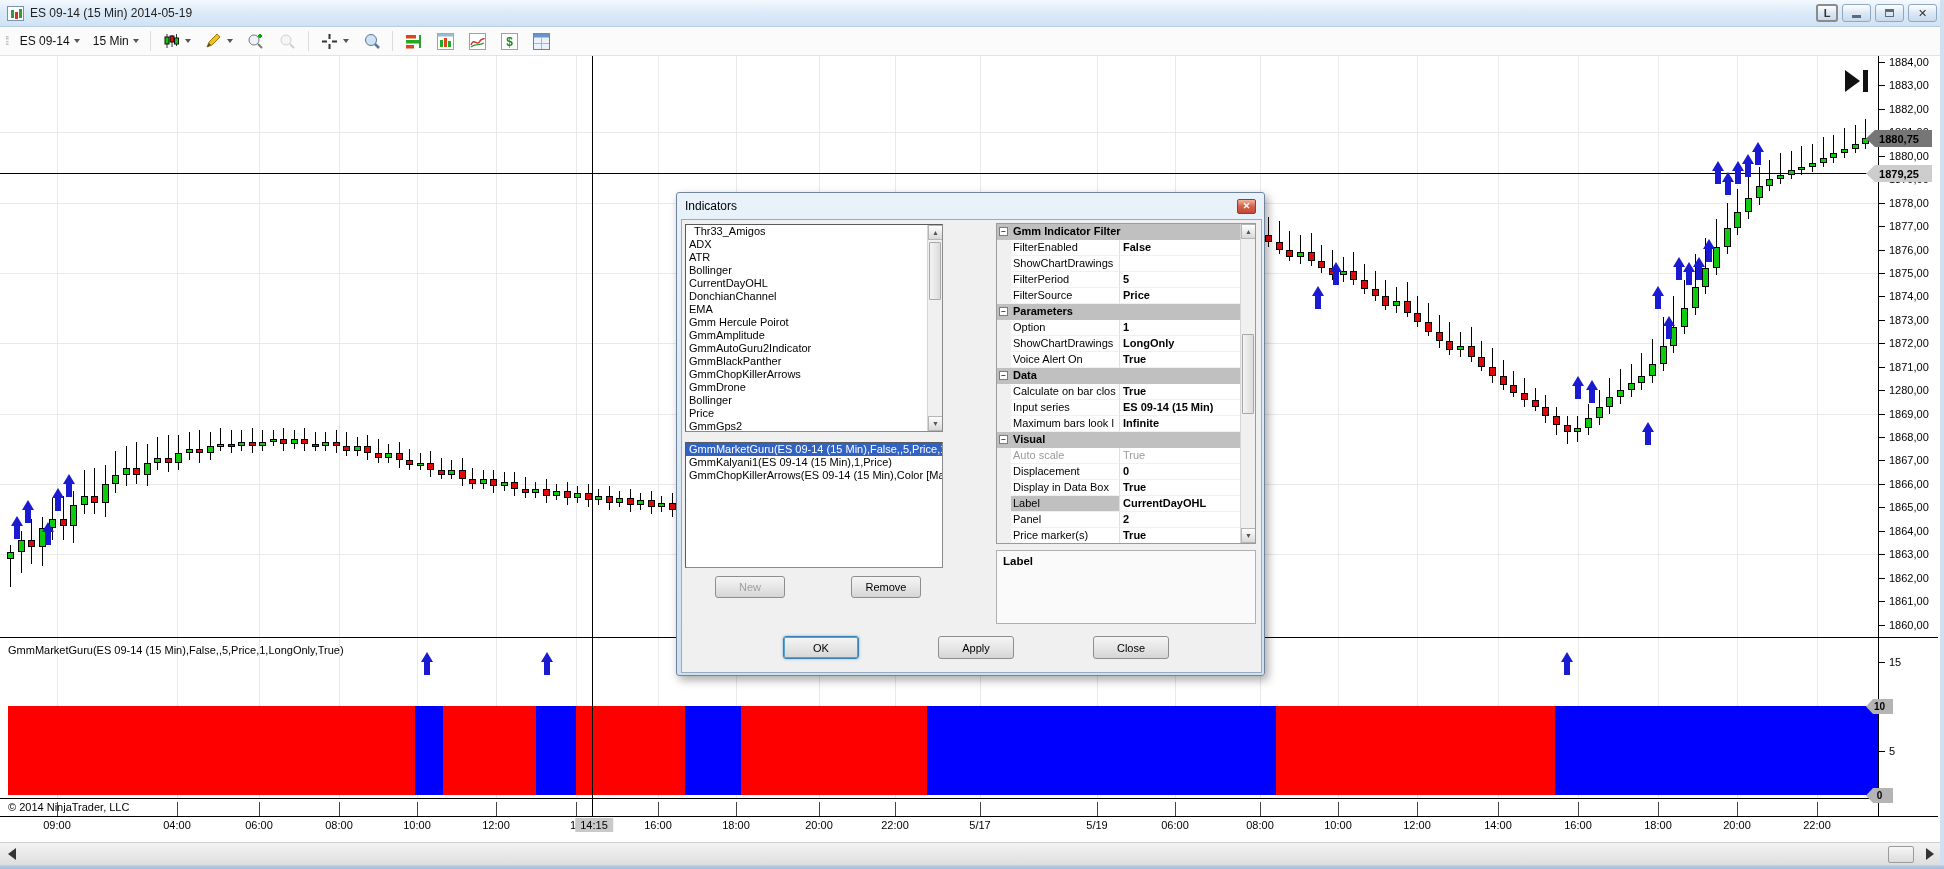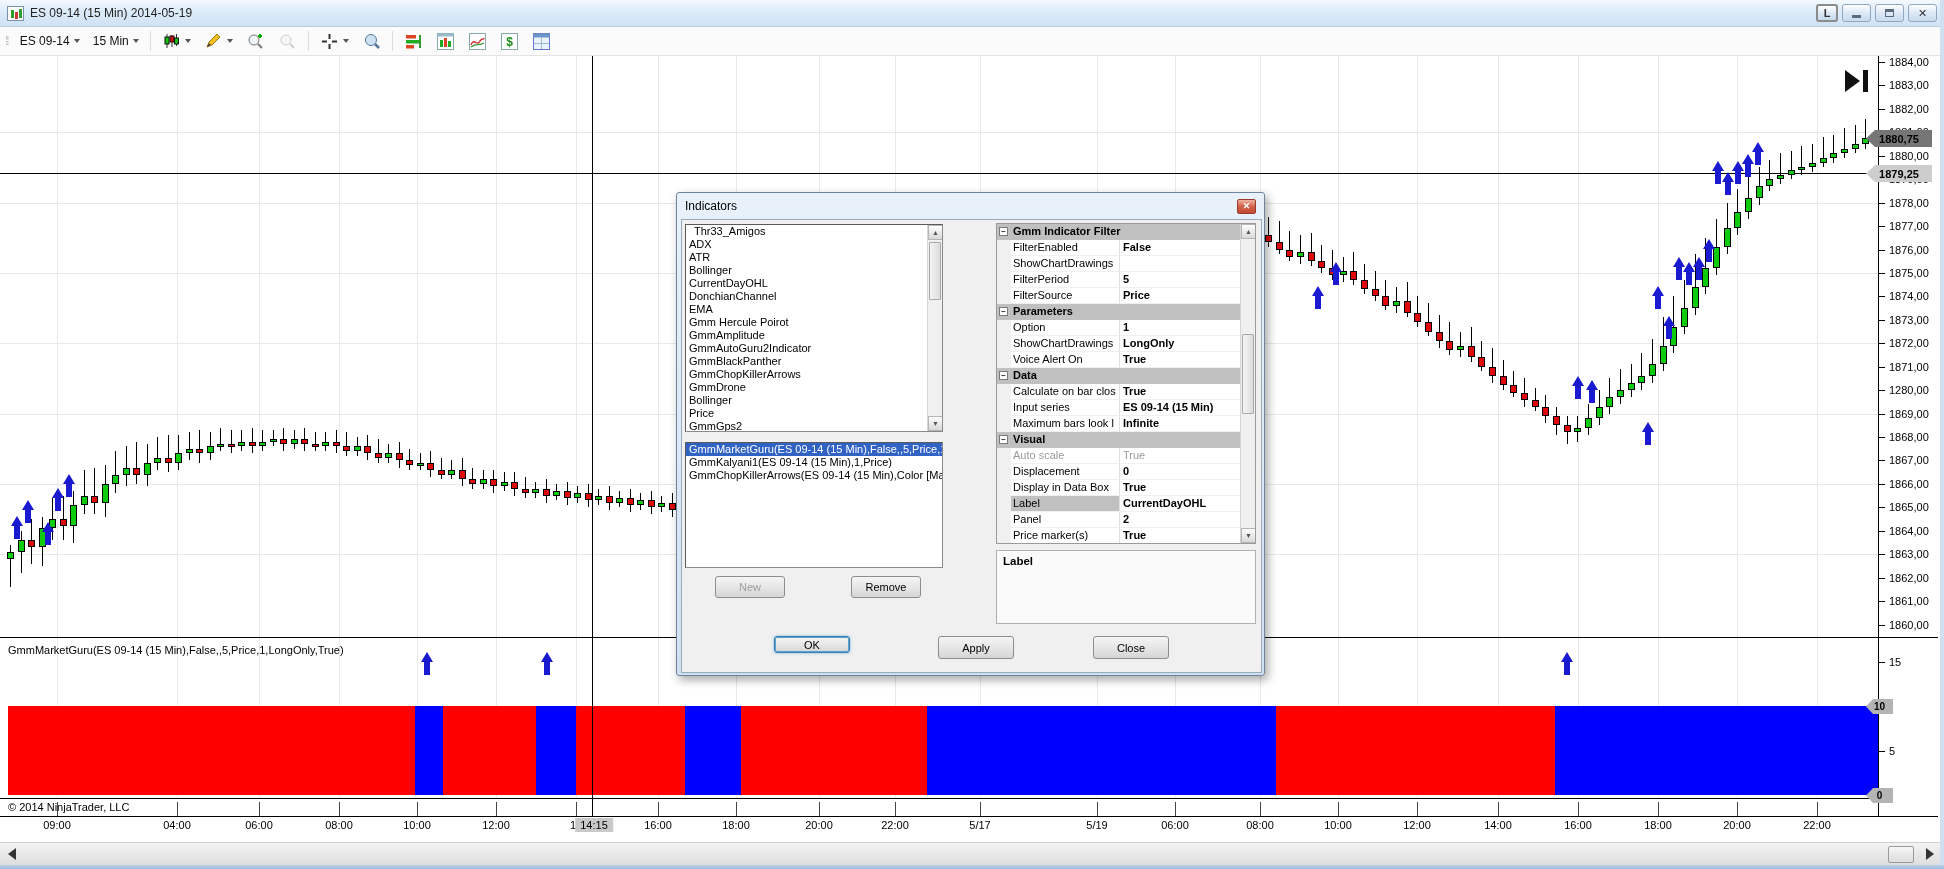--- a/index.html
+++ b/index.html
@@ -881,21 +881,21 @@
           </div>
           <div class="vscroll">
           <span class="sb-btn" style="top:0">▲</span>
           <span class="sb-thumb" style="top:110px;height:80px"></span>
           <span class="sb-btn" style="bottom:0">▼</span>
         </div>
         </div>
       <div class="descbox" style="left:314px;top:330px;width:260px;height:74px">
         <b>Label</b>
       </div>
-      <span class="btn focus" style="left:92px;top:416px;width:76px;height:17px">OK</span>
+      <span class="btn focus" style="left:101px;top:416px;width:76px;height:23px">OK</span>
       <span class="btn" style="left:256px;top:416px;width:76px;height:23px">Apply</span>
       <span class="btn" style="left:411px;top:416px;width:76px;height:23px">Close</span>
     </div>
   </div>
 
   <div class="edge-r"></div>
   <div class="edge-b"></div>
 </div>
 
 </body></html>

